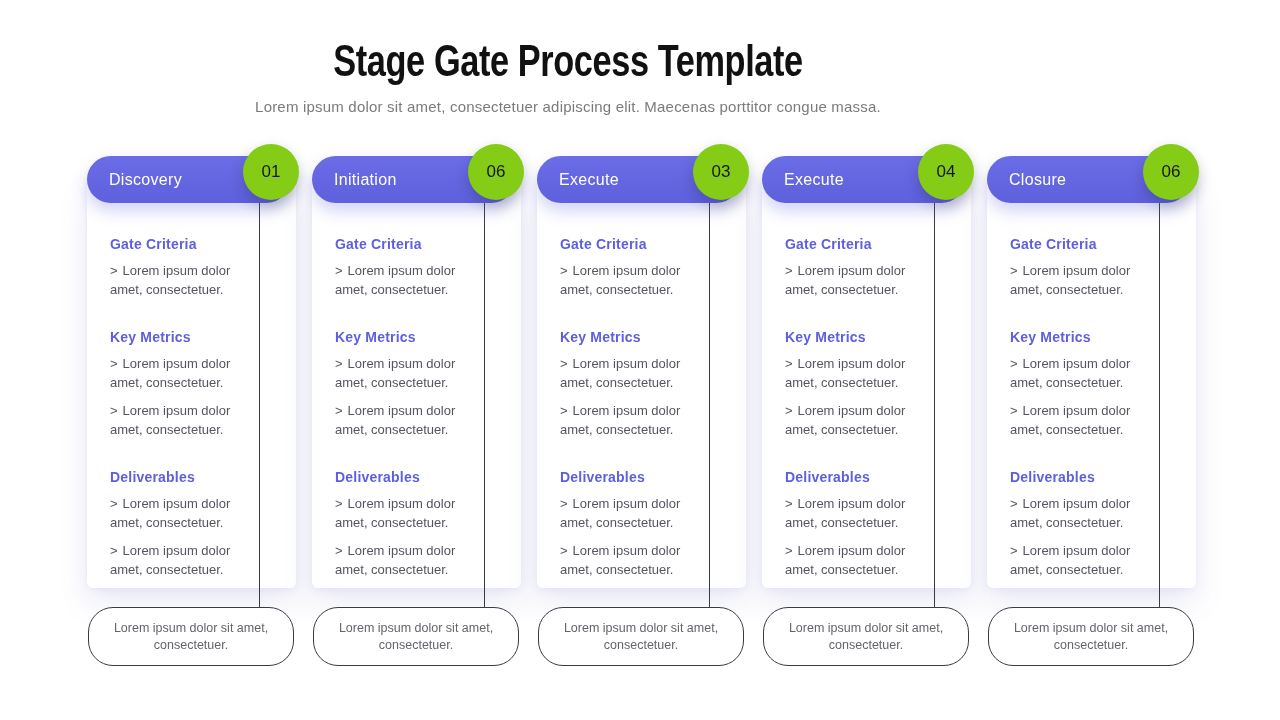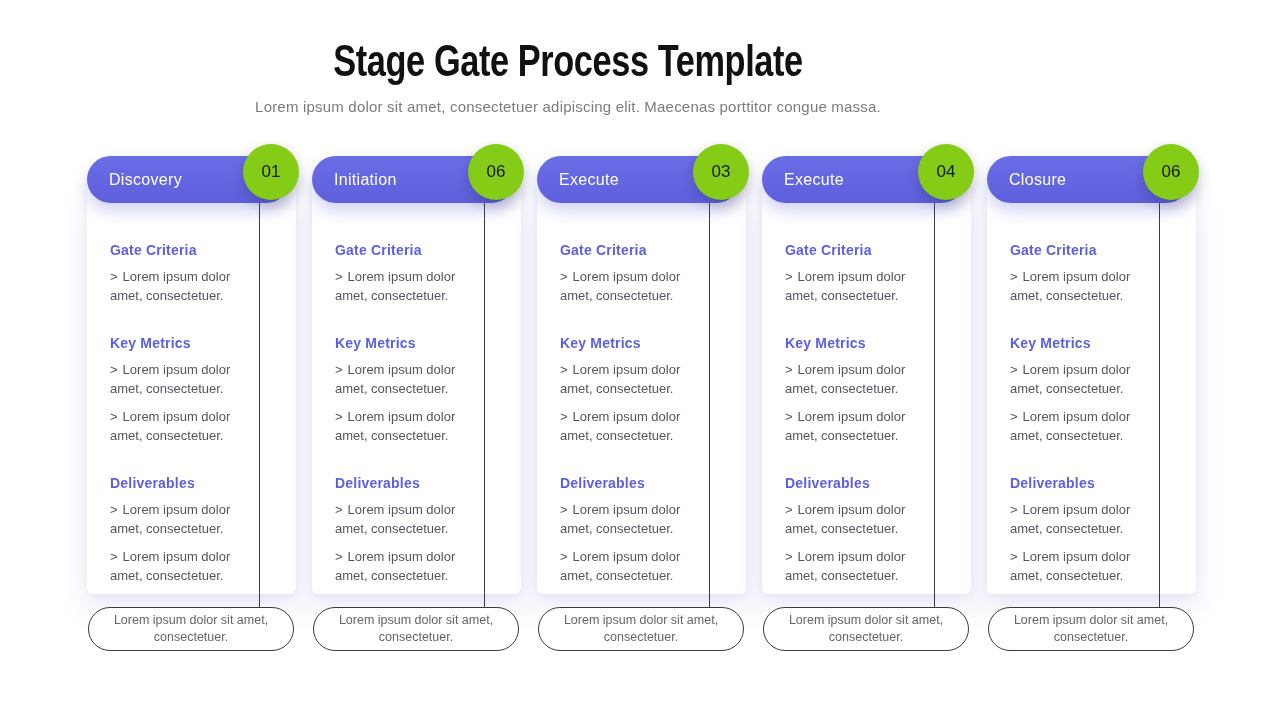--- a/index.html
+++ b/index.html
@@ -35,42 +35,42 @@
   .stage:nth-child(2){left:312px;}
   .stage:nth-child(3){left:537px;}
   .stage:nth-child(4){left:762px;}
   .stage:nth-child(5){left:987px;}
 
   .connector{
     position:absolute;left:172px;top:28px;height:435px;width:1px;
     background:var(--line);z-index:2;
   }
   .card{
-    position:absolute;left:0;top:42px;width:209px;height:408px;
+    position:absolute;left:0;top:36px;width:209px;height:408px;
     background:#ffffff;border-radius:6px;z-index:1;
     box-shadow:0 14px 30px rgba(96,99,190,.14),0 2px 8px rgba(96,99,190,.08);
     padding:56px 14px 0 23px;
   }
   .pill{
     position:absolute;left:0;top:12px;width:203px;height:47px;
     border-radius:24px;z-index:3;
     background:linear-gradient(180deg,#6b6de7 0%,#5e60dc 100%);
     display:flex;align-items:center;padding-left:22px;
     box-shadow:0 8px 16px rgba(95,97,221,.28);
   }
   .pill-label{color:#ffffff;font-size:16px;letter-spacing:.3px;}
   .numcircle{
     position:absolute;left:156px;top:0;width:56px;height:56px;border-radius:50%;
     background:#84cc16;z-index:4;
     display:flex;align-items:center;justify-content:center;
     font-size:17px;color:#17181c;
     box-shadow:0 6px 14px rgba(25,28,60,.25);
   }
   .endpill{
-    position:absolute;left:1px;top:463px;width:206px;height:44px;
+    position:absolute;left:1px;top:463px;width:206px;height:59px;
     border-radius:25px;border:1px solid var(--line);background:#ffffff;z-index:3;
     display:flex;align-items:center;justify-content:center;text-align:center;
   }
   .endpill span{
     max-width:168px;font-size:12.5px;line-height:1.35;color:#63646c;display:block;
   }
   
   .section{margin-bottom:30px;}
   .section-title{
     color:var(--heading);font-size:14px;font-weight:600;margin:0 0 9px;letter-spacing:.2px;

